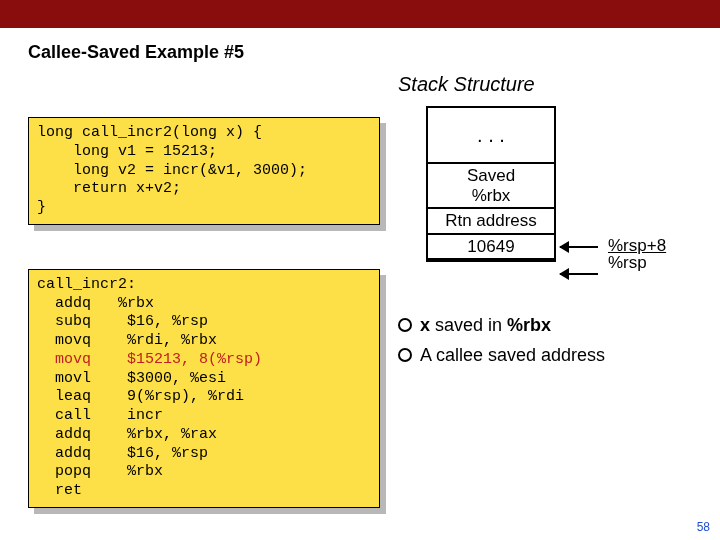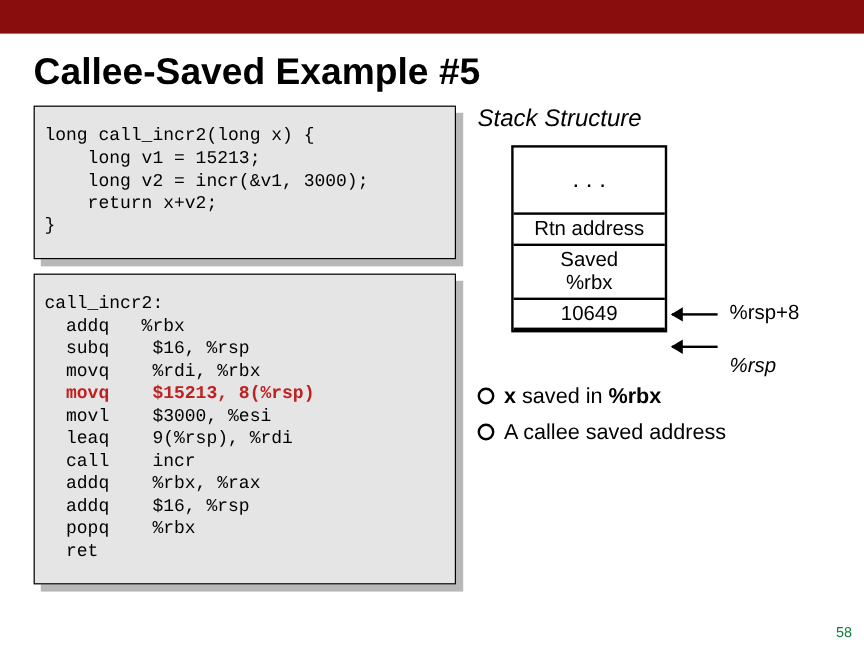--- a/index.html
+++ b/index.html
@@ -13,21 +13,21 @@
   }
   .topbar {
     width: 100%;
     height: 28px;
     background: #8a0d0d;
   }
   .content {
     padding: 10px 28px 0 28px;
   }
   h1 {
-    font-size: 31px;
+    font-size: 18px;
     font-weight: bold;
     margin: 4px 0 10px 0;
     color: #000;
   }
   .cols {
     display: flex;
     gap: 18px;
     align-items: flex-start;
   }
   .left { width: 352px; }
@@ -35,30 +35,31 @@
   .codebox-wrap { position: relative; margin-bottom: 12px; }
   .shadow {
     position: absolute;
     top: 6px; left: 6px;
     width: 100%; height: 100%;
     background: #b8b8b8;
     z-index: 0;
   }
   .codebox {
     position: relative;
-    background: #e5e5e5;
+    background: #fde047;
     border: 1.5px solid #000;
-    padding: 16px 8px;
+    padding: 6px 8px;
     font-family: "Courier New", monospace;
     font-size: 15px;
     line-height: 1.25;
     white-space: pre;
     z-index: 1;
+    margin-top: 44px;
   }
-  .hl { color: #c02020; font-weight: bold; }
+  .hl { color: #c02020; font-weight: normal; }
   .stack-title {
     text-align: left;
     font-size: 20px;
     margin-bottom: 10px;
     font-style: italic;
   }
   .stack-area {
     position: relative;
     width: 100%;
     height: 190px;
@@ -91,41 +92,41 @@
   }
   .arrow::before {
     content: "";
     position: absolute;
     left: -1px; top: -5px;
     border-right: 10px solid #000;
     border-top: 6px solid transparent;
     border-bottom: 6px solid transparent;
   }
   .bullets {
-    margin-top: 6px;
+    margin-top: 16px;
     font-size: 18px;
     line-height: 1.55;
   }
   .bullets li { list-style: none; margin-bottom: 2px; }
   .bullets li::before {
     content: "";
     display: inline-block;
     width: 10px; height: 10px;
     border: 2px solid #000;
     border-radius: 50%;
     margin-right: 8px;
     vertical-align: -1px;
   }
   .bold { font-weight: bold; }
   .pagenum {
     position: absolute;
     right: 10px;
     bottom: 6px;
     font-size: 12px;
-    color: #15803d;
+    color: #1d4ed8;
   }
 </style>
 </head>
 <body>
 
 <div class="topbar"></div>
 
 <div class="content">
   <h1>Callee-Saved Example #5</h1>
 
@@ -158,31 +159,31 @@
       </div>
 
     </div>
 
     <div class="right">
       <div class="stack-title">Stack Structure</div>
 
       <div class="stack-area">
         <div class="stackbox">
           <div class="stackcell dots bb">. . .</div>
-          <div class="stackcell bb">Rtn address</div>
           <div class="stackcell bb" style="white-space:pre-line">Saved
 %rbx</div>
+          <div class="stackcell bb">Rtn address</div>
           <div class="stackcell bb">10649</div>
         </div>
 
         <div class="arrow" style="left:162px; top:140px;"></div>
-        <div class="stack-label" style="left:210px; top:130px;">%rsp+8</div>
+        <div class="stack-label" style="left:210px; top:130px;text-decoration:underline;">%rsp+8</div>
 
         <div class="arrow" style="left:162px; top:167px;"></div>
-        <div class="stack-label" style="left:210px; top:174px;font-style:italic;">%rsp</div>
+        <div class="stack-label" style="left:210px; top:147px;">%rsp</div>
       </div>
 
       <ul class="bullets">
         <li><span class="bold">x</span><span> saved in </span><span class="bold">%rbx</span></li>
         <li>A callee saved address</li>
       </ul>
     </div>
   </div>
 </div>
 

